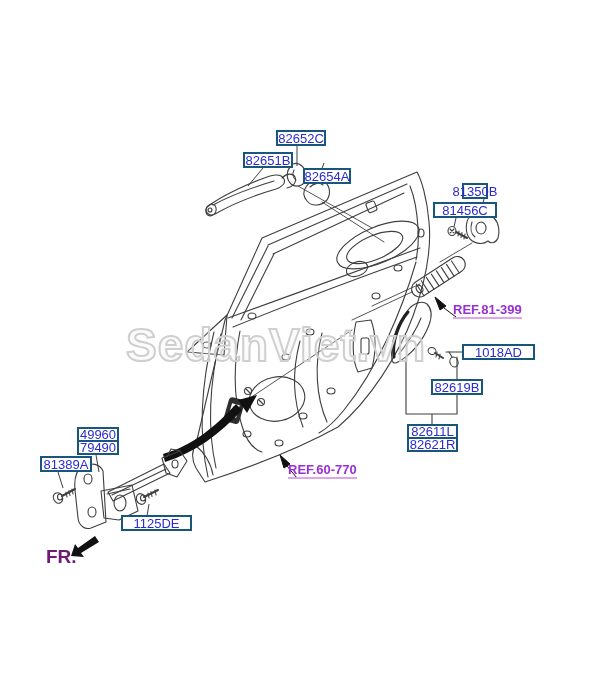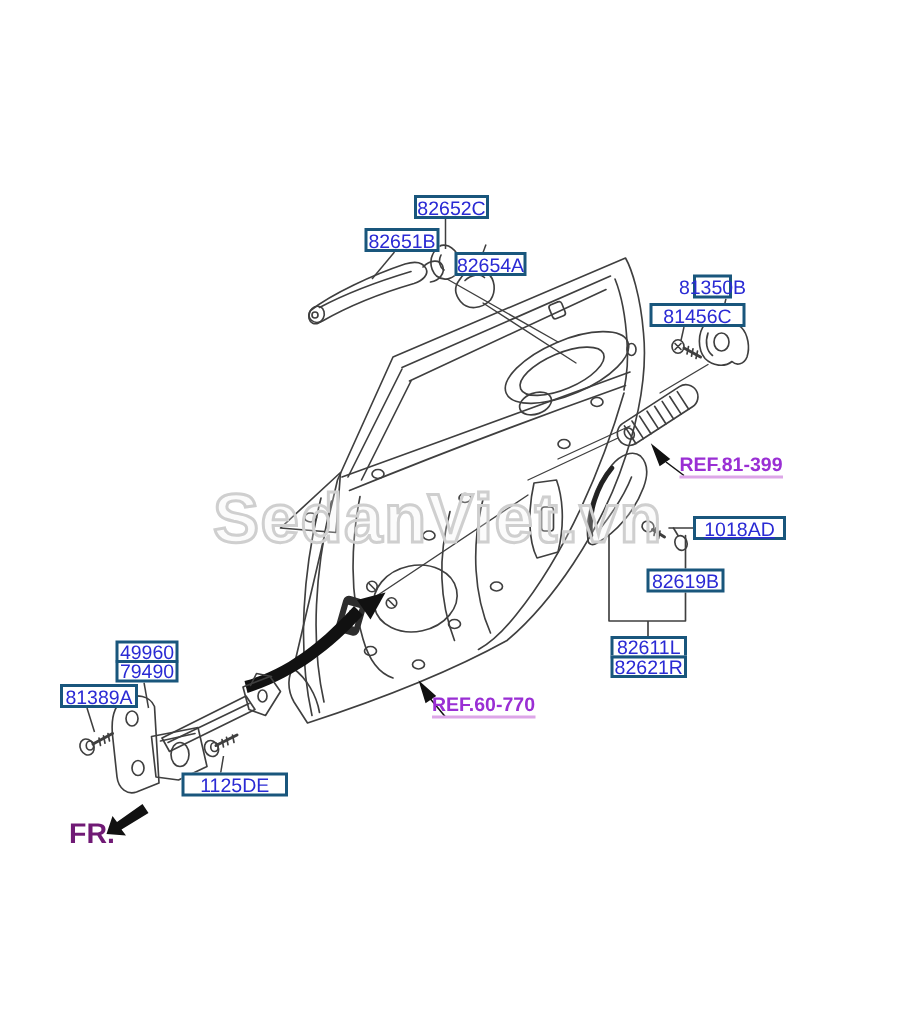--- a/index.html
+++ b/index.html
@@ -7,21 +7,21 @@
          font-family:"Liberation Sans",sans-serif;}
   #drawing{position:absolute;left:0;top:0;}
   .plabel{position:absolute;box-sizing:border-box;border:2px solid #19567c;background:#fff;
           color:#2a2ad4;font:13px/1 "Liberation Sans",sans-serif;
           display:flex;align-items:center;justify-content:center;padding:0 2px;cursor:pointer;z-index:5;}
   .reflabel{position:absolute;color:#9a2fd4;font:bold 13px/1 "Liberation Sans",sans-serif;
             border-bottom:2px solid #dda6e8;padding-bottom:1px;cursor:pointer;z-index:5;}
   #watermark{position:absolute;left:126px;top:318px;width:400px;z-index:4;
              font:bold 46px/1.2 "Liberation Sans",sans-serif;letter-spacing:1px;
              color:rgba(240,240,240,.25);-webkit-text-stroke:2px #cfcfcf;
-             pointer-events:none;user-select:none;margin-left:16px;}
+             pointer-events:none;user-select:none;}
   #fr-label{position:absolute;left:46px;top:547px;color:#701a75;
             font:bold 19px/1 "Liberation Sans",sans-serif;z-index:5;}
 </style>
 </head>
 <body>
 
 <div id="stage">
 
   <svg id="drawing" width="615" height="687" viewBox="0 0 615 687" xmlns="http://www.w3.org/2000/svg">
 
@@ -193,21 +193,21 @@
     <polygon fill="#111" points="71,556 75,544 78,548 95,536 99,542 81,553 84,557"></polygon>
   </svg>
 
   <div id="watermark">SedanViet.vn</div>
 
   <div class="plabel" style="left:276px;top:130px;width:50px;height:16px;">82652C</div>
   <div class="plabel" style="left:243px;top:152px;width:50px;height:16px;">82651B</div>
   <div class="plabel" style="left:303px;top:148px;width:48px;height:16px;margin-top:20px;">82654A</div>
   <div class="plabel" style="left:462px;top:183px;width:26px;height:16px;">81350B</div>
   <div class="plabel" style="left:433px;top:202px;width:64px;height:16px;">81456C</div>
-  <div class="plabel" style="left:462px;top:344px;width:62px;height:16px;text-decoration:underline;">1018AD</div>
+  <div class="plabel" style="left:462px;top:344px;width:73px;height:16px;">1018AD</div>
   <div class="plabel" style="left:431px;top:379px;width:52px;height:16px;">82619B</div>
   <div class="plabel" style="left:407px;top:424px;width:51px;height:15px;">82611L</div>
   <div class="plabel" style="left:407px;top:437px;width:51px;height:15px;">82621R</div>
   <div class="plabel" style="left:77px;top:427px;width:42px;height:15px;">49960</div>
   <div class="plabel" style="left:77px;top:440px;width:42px;height:15px;">79490</div>
   <div class="plabel" style="left:40px;top:456px;width:52px;height:16px;">81389A</div>
   <div class="plabel" style="left:121px;top:515px;width:71px;height:16px;">1125DE</div>
 
   <div class="reflabel" style="left:453px;top:303px;">REF.81-399</div>
   <div class="reflabel" style="left:278px;top:463px;margin-left:10px;">REF.60-770</div>

